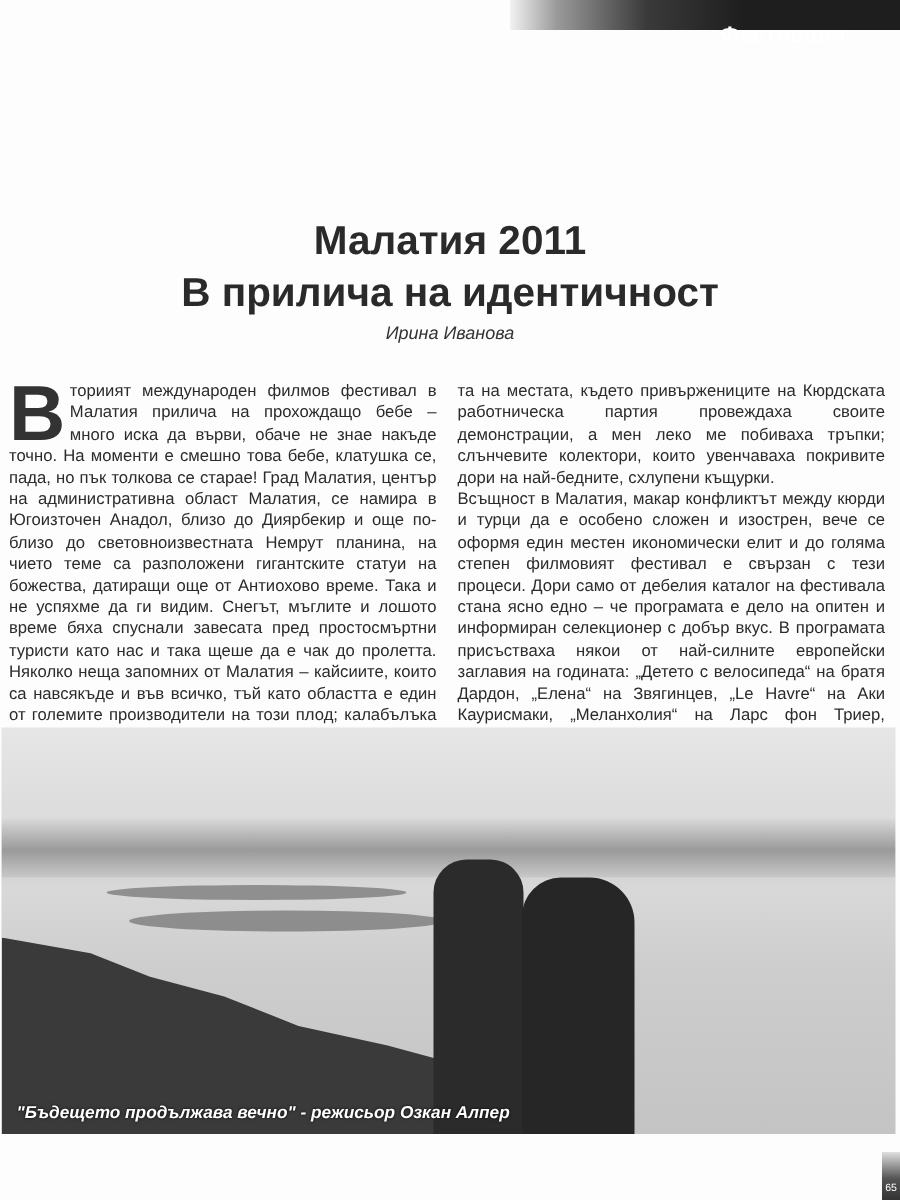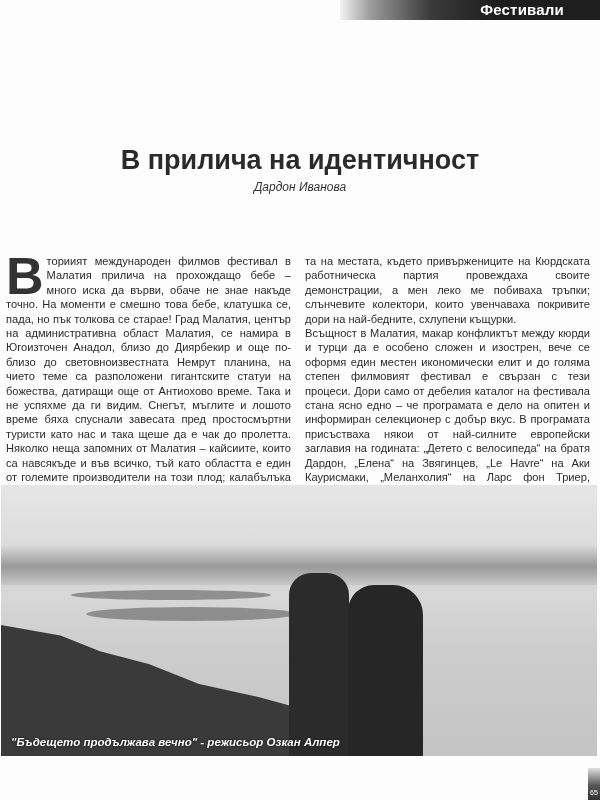--- a/index.html
+++ b/index.html
@@ -1,19 +1,19 @@
 <!DOCTYPE html>
 <html><head>
 <meta charset="utf-8">
 <style>
   html, body { margin:0; padding:0; }
   body { width:600px; height:800px; background:#fdfdfd; position:relative; overflow:hidden; font-family:"Liberation Sans", sans-serif; color:#222; }
   .header-bar { position:absolute; top:0; left:340px; width:260px; height:20px;
     background:linear-gradient(to right, #f2f2f2 0%, #9a9a9a 12%, #3a3a3a 35%, #1e1e1e 60%, #1e1e1e 100%); }
-  .header-label { position:absolute; right:36px; top:0; line-height:20px; color:#fff; font-weight:bold; font-size:15px; letter-spacing:0.2px; }
+  .header-label { position:absolute; right:36px; top:14px; line-height:20px; color:#fff; font-weight:bold; font-size:15px; letter-spacing:0.2px; }
   .title { position:absolute; top:143px; left:0; width:600px; text-align:center; }
   .title h1 { margin:0; font-size:27px; line-height:35px; font-weight:bold; color:#2a2a2a; }
   .title .author { margin-top:2px; font-size:12px; font-style:italic; color:#333; }
   .col { position:absolute; top:254px; width:285px; font-size:11.1px; line-height:14.4px; text-align:justify; color:#2b2b2b; }
   .col-left { left:6px; }
   .col-right { left:305px; width:285px; }
   .col p { margin:0; }
   .dropcap { float:left; font-size:52px; line-height:42px; font-weight:bold; margin:1px 3px 0 0; color:#333; }
   .photo { position:absolute; left:1px; top:485px; width:596px; height:271px; overflow:hidden;
     background:linear-gradient(to bottom, #e6e6e6 0%, #dcdcdc 22%, #cfcfcf 30%, #d8d8d8 40%, #cdcdcd 60%, #c4c4c4 100%); }
@@ -29,22 +29,23 @@
     background:linear-gradient(to bottom, #e0e0e0, #555 55%, #333); color:#fff; font-size:7px; text-align:center; line-height:50px; }
 </style>
 </head>
 <body>
 
 <div class="header-bar">
   <span class="header-label">Фестивали</span>
 </div>
 
 <div class="title">
+  <h1>Малатия 2011</h1>
   <h1>В прилича на идентичност</h1>
-  <div class="author">Дардон Иванова</div>
+  <div class="author">Ирина Иванова</div>
 </div>
 
 <div class="col col-left">
   <span class="dropcap">В</span>
   <p>ториият международен филмов фестивал в Малатия прилича на прохождащо бебе – много иска да върви, обаче не знае накъде точно. На моменти е смешно това бебе, клатушка се, пада, но пък толкова се старае! Град Малатия, център на административна област Малатия, се намира в Югоизточен Анадол, близо до Диярбекир и още по-близо до световноизвестната Немрут планина, на чието теме са разположени гигантските статуи на божества, датиращи още от Антиохово време. Така и не успяхме да ги видим. Снегът, мъглите и лошото време бяха спуснали завесата пред простосмъртни туристи като нас и така щеше да е чак до пролетта. Няколко неща запомних от Малатия – кайсиите, които са навсякъде и във всичко, тъй като областта е един от големите производители на този плод; калабълъка и гюрултия-</p>
 </div>
 
 <div class="col col-right">
   <p>та на местата, където привържениците на Кюрдската работническа партия провеждаха своите демонстрации, а мен леко ме побиваха тръпки; слънчевите колектори, които увенчаваха покривите дори на най-бедните, схлупени къщурки.</p>
   <p>Всъщност в Малатия, макар конфликтът между кюрди и турци да е особено сложен и изострен, вече се оформя един местен икономически елит и до голяма степен филмовият фестивал е свързан с тези процеси. Дори само от дебелия каталог на фестивала стана ясно едно – че програмата е дело на опитен и информиран селекционер с добър вкус. В програмата присъстваха някои от най-силните европейски заглавия на годината: „Детето с велосипеда“ на братя Дардон, „Елена“ на Звягинцев, „Le Havre“ на Аки Каурисмаки, „Меланхолия“ на Ларс фон Триер, „Опасен метод:</p>

